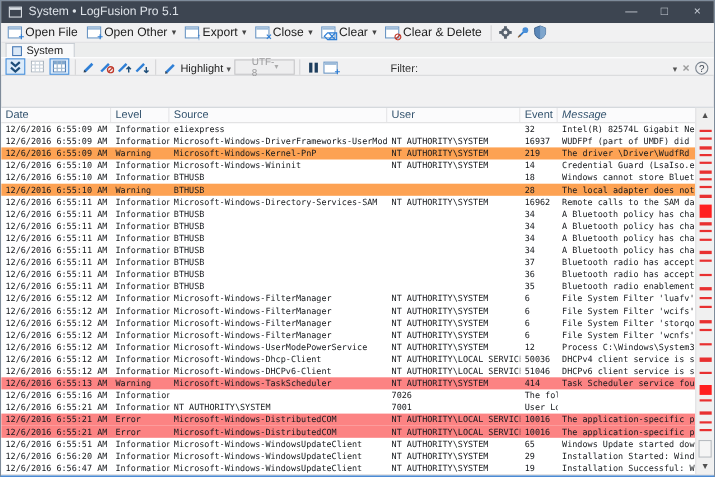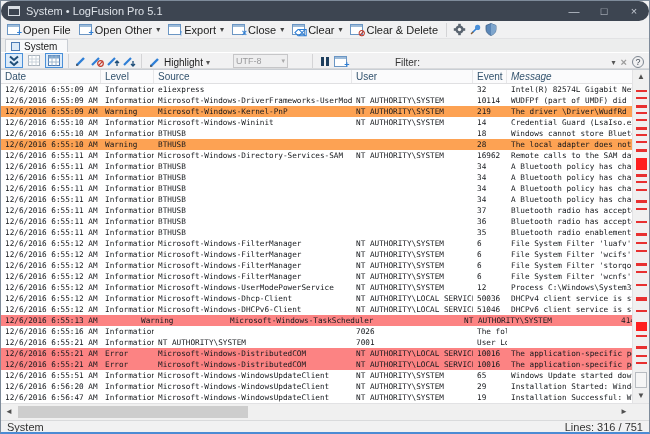--- a/index.html
+++ b/index.html
@@ -5,21 +5,21 @@
   html,body{margin:0;padding:0;background:#fff;}
   *{box-sizing:border-box;}
   .window{
     width:650px;height:434px;
     border:1px solid #7e8b9a;border-bottom:2px solid #4b8bd4;
     display:flex;flex-direction:column;
     font-family:"Liberation Sans",sans-serif;
     background:#f1f1f2;overflow:hidden;
   }
   
-  .titlebar{height:20px;background:#3d4551;color:#dde2e8;display:flex;align-items:center;flex:0 0 20px;border-radius:10px;}
+  .titlebar{height:20px;background:#3d4551;color:#dde2e8;display:flex;align-items:center;flex:0 0 20px;}
   .titlebar .appicon{width:12px;height:10px;border:1px solid #d8dde3;margin:0 6px 0 7px;position:relative;}
   .titlebar .appicon::after{content:"";position:absolute;left:0;top:0;right:0;height:2px;background:#d8dde3;}
   .titlebar .title{font-size:11px;flex:1;white-space:nowrap;}
   .win-controls{display:flex;height:100%;}
   .win-controls .wbtn{width:30px;text-align:center;font-size:11px;line-height:20px;color:#c4cad3;cursor:default;}
   
   .toolbar1{height:18px;flex:0 0 18px;display:flex;align-items:center;background:#f1f1f2;border-bottom:1px solid #e2e2e4;padding-left:2px;font-size:11px;color:#222;}
   .tbtn{display:flex;align-items:center;gap:3px;padding:1px 4px;white-space:nowrap;cursor:default;}
   .tbtn .drop{font-size:8px;color:#444;margin-left:1px;}
   .winicon{width:13px;height:11px;border:1px solid #6b96c4;background:#fff;position:relative;display:inline-block;}
@@ -29,32 +29,32 @@
   .miniicon{width:16px;height:14px;display:inline-flex;align-items:center;justify-content:center;}
   
   .tabrow{height:13px;flex:0 0 13px;display:flex;align-items:flex-end;background:#eceded;padding-left:4px;}
   .tab{display:flex;align-items:center;gap:4px;height:13px;background:#f8f9fa;border:1px solid #c9ced4;border-bottom:none;padding:0 10px 0 5px;font-size:10px;color:#222;}
   .tabicon{width:9px;height:9px;border:1px solid #4a7ab5;background:#dbe9f7;display:inline-block;}
   
   .toolbar2{height:17px;flex:0 0 17px;display:flex;align-items:flex-end;background:#f1f1f2;border-top:1px solid #fff;border-bottom:1px solid #d9dadc;font-size:10px;color:#222;padding:0 3px;}
   .togglebtn{width:18px;height:15px;display:inline-flex;align-items:center;justify-content:center;margin:0 1px;}
   .togglebtn.on{border:1px solid #4a90d9;background:#dcebfa;}
   .hl-btn{display:flex;align-items:center;gap:3px;padding:0 3px;}
-  .combo{width:55px;height:14px;border:1px solid #c6c6c8;background:#eeeeef;color:#9a9a9c;font-size:9px;display:flex;align-items:center;padding:0 2px;margin:0 20px;}
+  .combo{width:55px;height:14px;border:1px solid #c6c6c8;background:#eeeeef;color:#9a9a9c;font-size:9px;display:flex;align-items:center;padding:0 15px;margin:0 0;}
   .combo .carrow{margin-left:auto;font-size:7px;color:#aaa;}
   .pause{display:inline-flex;gap:2px;}
   .pause i{width:3px;height:9px;background:#1d3e5e;}
   .filterlabel{margin-left:46px;color:#333;}
   .filterinput{flex:1;border:none;background:transparent;height:13px;font-size:10px;outline:none;min-width:40px;}
   .t2right{display:flex;align-items:center;gap:5px;margin-right:2px;}
   .smalldrop{font-size:8px;color:#555;}
   .clearx{color:#9b9b9b;font-weight:bold;font-size:11px;line-height:11px;}
   .helpq{width:12px;height:12px;border:1px solid #7d8691;border-radius:50%;font-size:9px;line-height:10px;text-align:center;color:#3f4854;}
   
-  .logarea{flex:0 0 333px;display:flex;background:#fff;border-top:1px solid #c9ced4;}
+  .logarea{flex:0 0 333px;display:flex;background:#fff;border-top:1px solid #c9ced4;margin-top:28px;}
   .tablecol{flex:1;overflow:hidden;display:flex;flex-direction:column;}
   .thead{height:14px;flex:0 0 14px;display:grid;grid-template-columns:100px 53px 198px 121px 34px 1fr;font-size:10px;color:#33536e;background:#fbfbfc;border-bottom:1px solid #e0e0e2;}
   .thead .hc{padding:1px 0 0 4px;border-right:1px solid #e6e6e8;overflow:hidden;white-space:nowrap;}
   .rows{flex:1;overflow:hidden;}
   .lrow{height:11px;display:grid;grid-template-columns:100px 53px 198px 121px 34px 1fr;font-family:"DejaVu Sans Mono","Liberation Mono",monospace;font-size:7.7px;line-height:11px;color:#15181c;white-space:nowrap;}
   .lrow>div{overflow:hidden;padding-left:4px;}
   
   .vscroll{flex:0 0 17px;background:#f0f0f0;border-left:1px solid #e2e2e4;position:relative;}
   .sarrow{position:absolute;left:0;width:16px;height:14px;text-align:center;font-size:8px;color:#505050;line-height:14px;}
   .vscroll .up{top:0;}
@@ -264,21 +264,21 @@
     <div></div>
     <div>32</div>
     <div>Intel(R) 82574L Gigabit Netw</div>
   </div>
 
   <div class="lrow">
     <div>12/6/2016 6:55:09 AM</div>
     <div>Information</div>
     <div>Microsoft-Windows-DriverFrameworks-UserMode</div>
     <div>NT AUTHORITY\SYSTEM</div>
-    <div>10114</div>
+    <div>16937</div>
     <div>WUDFPf (part of UMDF) did no</div>
   </div>
 
   <div class="lrow" style="background: rgb(253, 162, 83);">
     <div>12/6/2016 6:55:09 AM</div>
     <div>Warning</div>
     <div>Microsoft-Windows-Kernel-PnP</div>
     <div>NT AUTHORITY\SYSTEM</div>
     <div>219</div>
     <div>The driver \Driver\WudfRd fa</div>
@@ -439,21 +439,21 @@
 
   <div class="lrow">
     <div>12/6/2016 6:55:12 AM</div>
     <div>Information</div>
     <div>Microsoft-Windows-DHCPv6-Client</div>
     <div>NT AUTHORITY\LOCAL SERVICE</div>
     <div>51046</div>
     <div>DHCPv6 client service is sta</div>
   </div>
 
-  <div class="lrow" style="background: rgb(252, 131, 131); gap: 36px;">
+  <div class="lrow" style="background: rgb(252, 131, 131);">
     <div>12/6/2016 6:55:13 AM</div>
     <div>Warning</div>
     <div>Microsoft-Windows-TaskScheduler</div>
     <div>NT AUTHORITY\SYSTEM</div>
     <div>414</div>
     <div>Task Scheduler service found</div>
   </div>
 
   <div class="lrow">
     <div>12/6/2016 6:55:16 AM</div>

